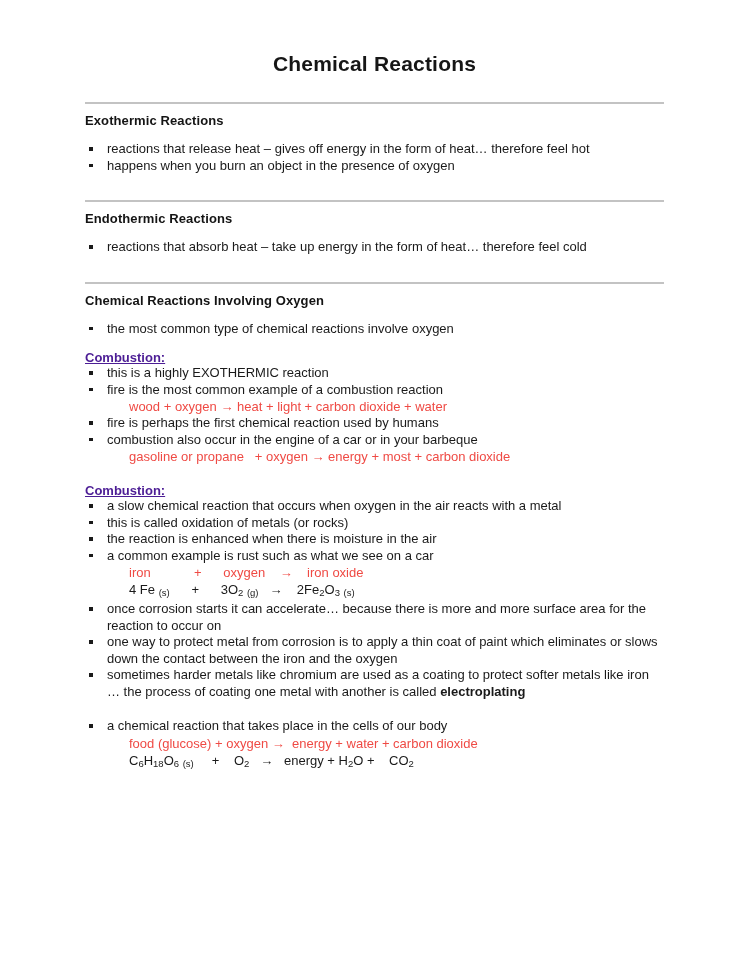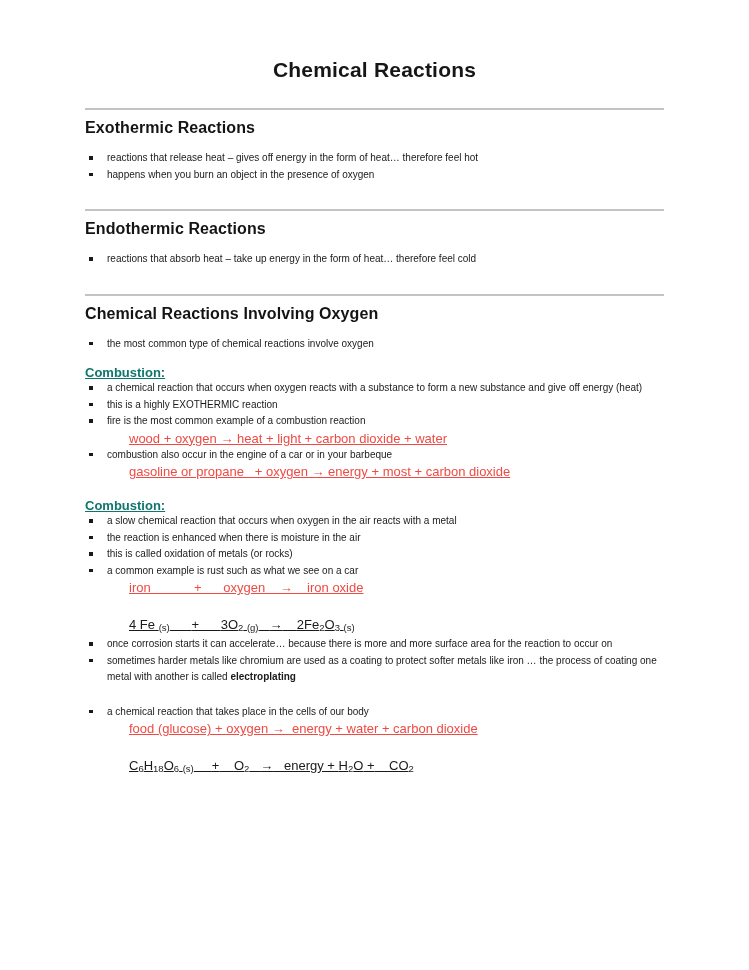--- a/index.html
+++ b/index.html
@@ -13,88 +13,86 @@
     font-family: "Liberation Sans", sans-serif;
     color: #000000;
     -webkit-font-smoothing: antialiased;
   }
   .page {
     position: relative;
     width: 749px;
     height: 970px;
     background: #ffffff;
     box-sizing: border-box;
-    padding: 16px 85px;
+    padding: 10px 85px;
   }
   .doc-title {
     text-align: center;
     font-size: 21px;
     font-weight: bold;
     letter-spacing: 0.2px;
     margin: 0;
     padding-top: 42px;
     padding-bottom: 0;
     color: #161616;
   }
   .rule {
     height: 0;
     border: 0;
     border-top: 2px solid #c3c3c3;
     margin: 26px 0 0 0;
     padding: 0;
   }
   h2.section-heading {
-    font-size: 16px;
+    font-size: 13px;
     font-weight: bold;
     margin: 9px 0 0 0;
     color: #141414;
     letter-spacing: 0.1px;
   }
   .sub-heading {
     font-size: 13px;
     font-weight: bold;
     text-decoration: underline;
     margin: 0;
     padding: 0;
-    color: #0f766e;
+    color: #4c1d95;
   }
   ul.bullets {
     list-style: none;
     margin: 0;
     padding: 0;
   }
   ul.bullets > li {
     position: relative;
-    font-size: 10px;
+    font-size: 13px;
     line-height: 16.5px;
     padding-left: 22px;
     margin: 0;
     color: #1a1a1a;
   }
   ul.bullets > li::before {
     content: "";
     position: absolute;
     left: 4px;
     top: 6px;
     width: 3.5px;
     height: 3.5px;
     background: #1a1a1a;
   }
   .eq {
     font-size: 13px;
     line-height: 17px;
     color: #ef4a44;
     padding-left: 44px;
     white-space: pre;
-    text-decoration: underline;
   }
   .eq.black {
     color: #1a1a1a;
     padding-left: 44px;
-    margin-top: 20px;
   }
   .eq sub {
     font-size: 9.5px;
     vertical-align: -0.22em;
   }
   .eq .state {
     font-size: 9.5px;
     vertical-align: -0.22em;
   }
   .gap-md { height: 13px; }
@@ -137,50 +135,51 @@
 
   <ul class="bullets">
     <li>the most common type of chemical reactions involve oxygen</li>
   </ul>
 
   <div class="gap-md"></div>
 
   <p class="sub-heading">Combustion:</p>
 
   <ul class="bullets">
-    <li>a chemical reaction that occurs when oxygen reacts with a substance to form a new substance and give off energy (heat)</li>
     <li>this is a highly EXOTHERMIC reaction</li>
     <li>fire is the most common example of a combustion reaction</li>
   </ul>
 
   <div class="eq">wood + oxygen → heat + light + carbon dioxide + water</div>
 
   <ul class="bullets">
+    <li>fire is perhaps the first chemical reaction used by humans</li>
     <li>combustion also occur in the engine of a car or in your barbeque</li>
   </ul>
 
   <div class="eq">gasoline or propane   + oxygen → energy + most + carbon dioxide</div>
 
   <div class="gap-lg"></div>
 
   <p class="sub-heading">Combustion:</p>
 
   <ul class="bullets">
     <li>a slow chemical reaction that occurs when oxygen in the air reacts with a metal</li>
+    <li>this is called oxidation of metals (or rocks)</li>
     <li>the reaction is enhanced when there is moisture in the air</li>
-    <li>this is called oxidation of metals (or rocks)</li>
     <li>a common example is rust such as what we see on a car</li>
   </ul>
 
   <div class="eq">iron            +      oxygen    →    iron oxide</div>
 
   <div class="eq black"><span>4 Fe</span> <span class="state">(s)</span>      <span>+</span>      <span>3O</span><sub>2</sub> <span class="state">(g)</span>   <span>→</span>    <span>2Fe</span><sub>2</sub><span>O</span><sub>3</sub> <span class="state">(s)</span></div>
 
   <ul class="bullets">
     <li>once corrosion starts it can accelerate… because there is more and more surface area for the reaction to occur on</li>
+    <li>one way to protect metal from corrosion is to apply a thin coat of paint which eliminates or slows down the contact between the iron and the oxygen</li>
     <li><span>sometimes harder metals like chromium are used as a coating to protect softer metals like iron … the process of coating one metal with another is called </span><b>electroplating</b></li>
   </ul>
 
   <div class="gap-lg"></div>
 
 
   <ul class="bullets">
     <li>a chemical reaction that takes place in the cells of our body</li>
   </ul>
 

